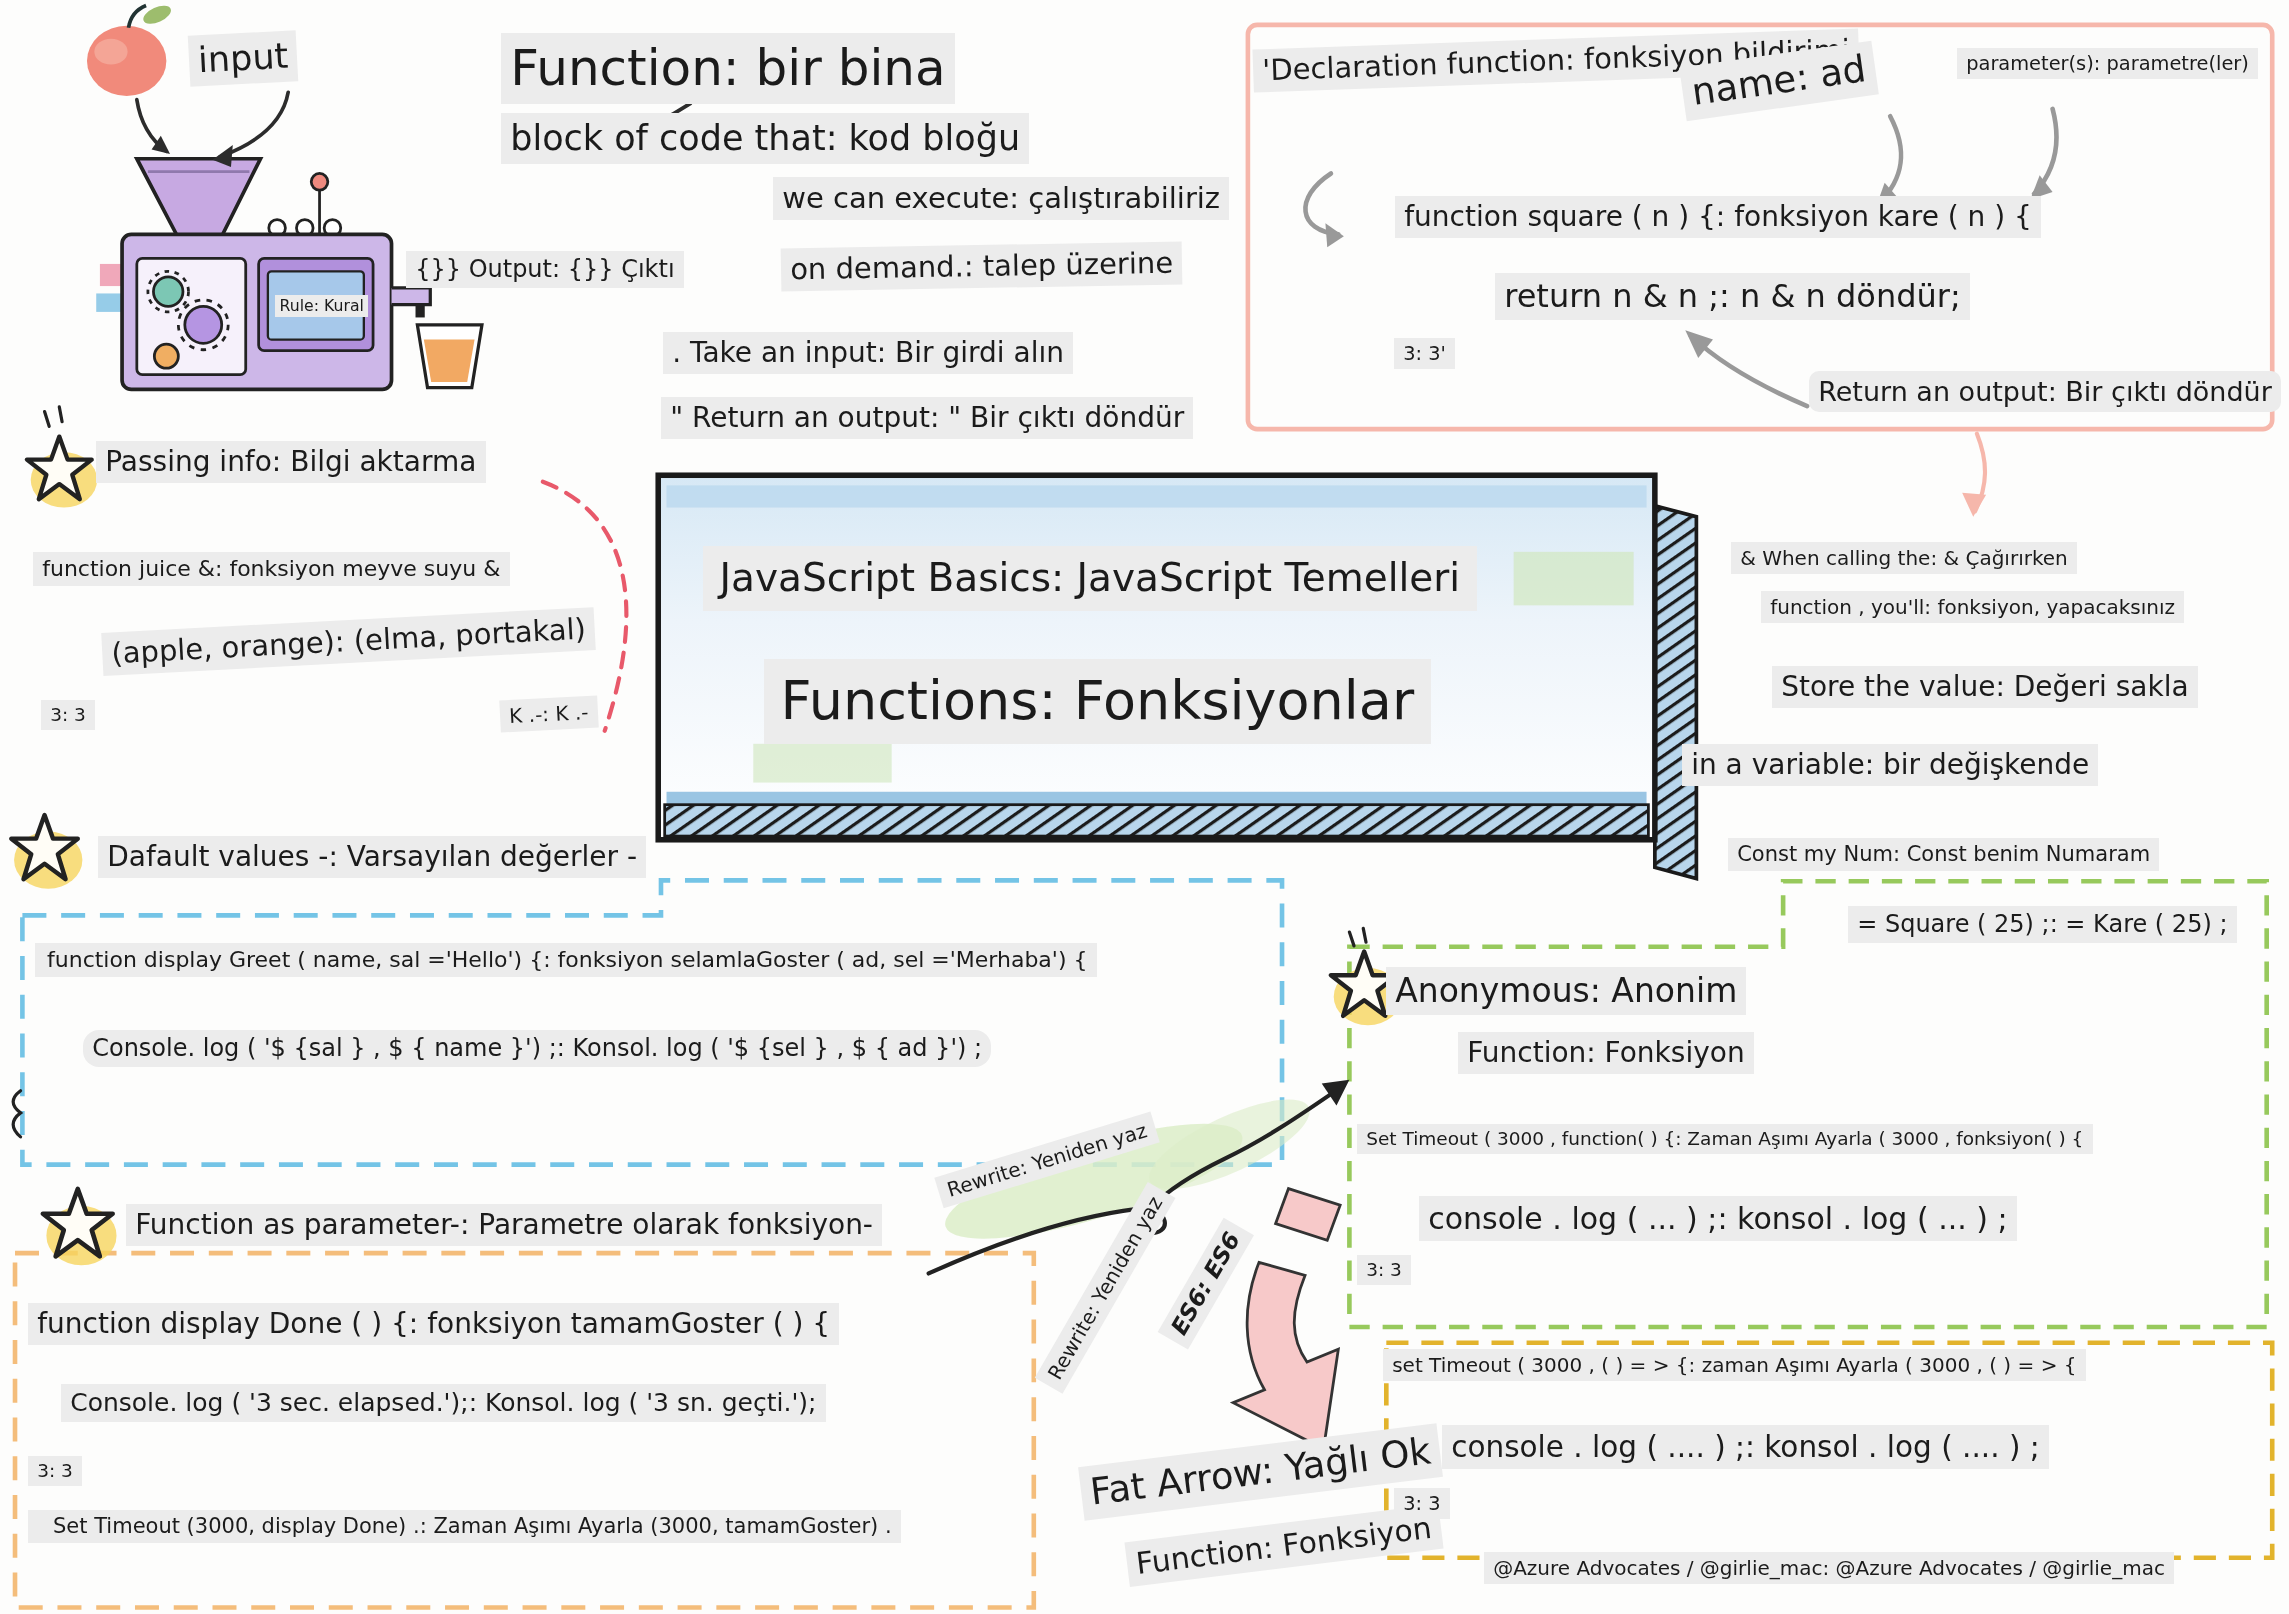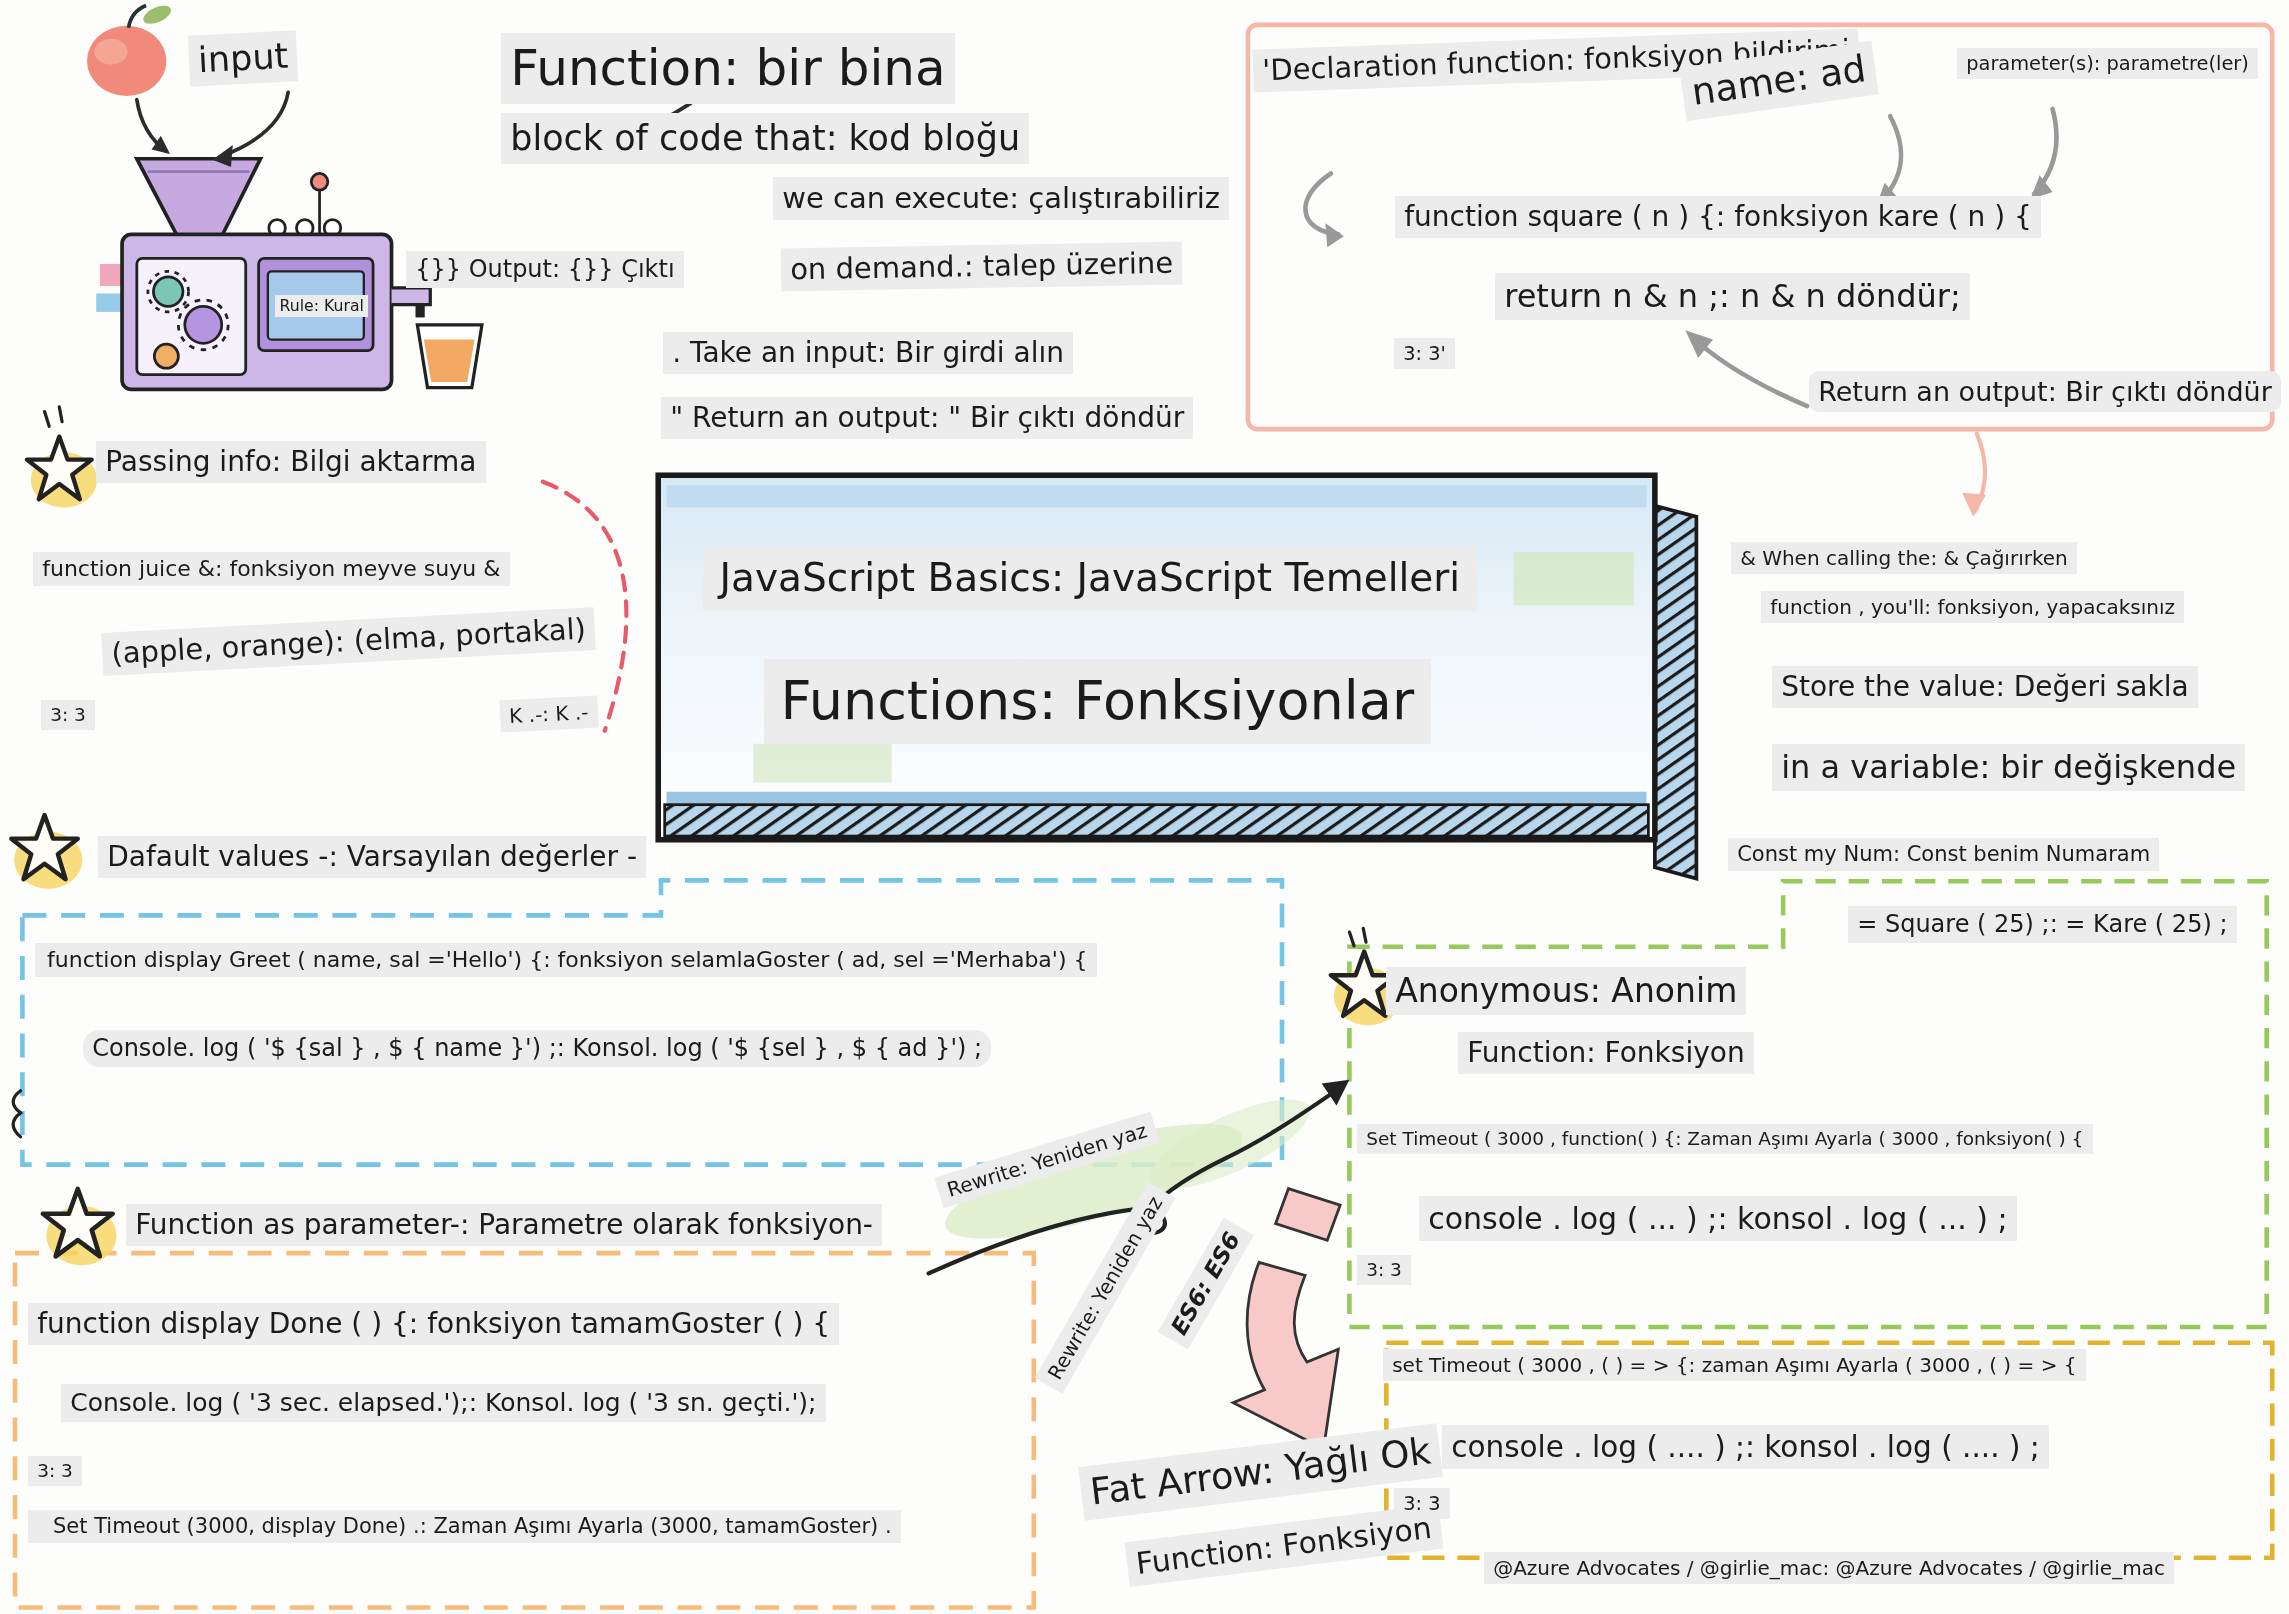--- a/index.html
+++ b/index.html
@@ -183,21 +183,21 @@
   <div class="chip" style="left:102px; top:620px; font-size:29px; transform:rotate(-3deg);">(apple, orange): (elma, portakal)</div>
   <div class="chip" style="left:41px; top:700px; font-size:18.5px;">3: 3</div>
   <div class="chip" style="left:500px; top:698px; font-size:20px; transform:rotate(-3deg);">K .-: K .-</div>
 
   <div class="chip big" style="left:703px; top:546px; font-size:39px;">JavaScript Basics: JavaScript Temelleri</div>
   <div class="chip big" style="left:764px; top:659px; font-size:54px; font-weight:500;">Functions: Fonksiyonlar</div>
 
   <div class="chip" style="left:1731px; top:504px; font-size:20px;margin-top:38px;">&amp; When calling the: &amp; Çağırırken</div>
   <div class="chip" style="left:1761px; top:591px; font-size:20px;">function , you'll: fonksiyon, yapacaksınız</div>
   <div class="chip" style="left:1772px; top:666px; font-size:28px;">Store the value: Değeri sakla</div>
-  <div class="chip" style="left:1772px; top:744px; font-size:32px;">in a variable: bir değişkende</div>
+  <div class="chip" style="left:1682px; top:744px; font-size:28px;">in a variable: bir değişkende</div>
   <div class="chip" style="left:1728px; top:838px; font-size:21px;">Const my Num: Const benim Numaram</div>
   <div class="chip" style="left:1848px; top:906px; font-size:24px;">= Square ( 25) ;: = Kare ( 25) ;</div>
 
   <div class="chip" style="left:98px; top:836px; font-size:28px;">Dafault values -: Varsayılan değerler -</div>
   <div class="chip" style="left:35px; top:943px; font-size:22px;padding-left:12px;">function display Greet ( name, sal ='Hello') {: fonksiyon selamlaGoster ( ad, sel ='Merhaba') {</div>
   <div class="chip" style="left:83px; top:1030px; font-size:24px;border-radius:16px;">Console. log ( '$ {sal } , $ { name }') ;: Konsol. log ( '$ {sel } , $ { ad }') ;</div>
 
   <div class="chip" style="left:1386px; top:967px; font-size:33px;">Anonymous: Anonim</div>
   <div class="chip" style="left:1458px; top:1032px; font-size:28px;">Function: Fonksiyon</div>
   <div class="chip" style="left:1357px; top:1124px; font-size:18.5px;">Set Timeout ( 3000 , function( ) {: Zaman Aşımı Ayarla ( 3000 , fonksiyon( ) {</div>

